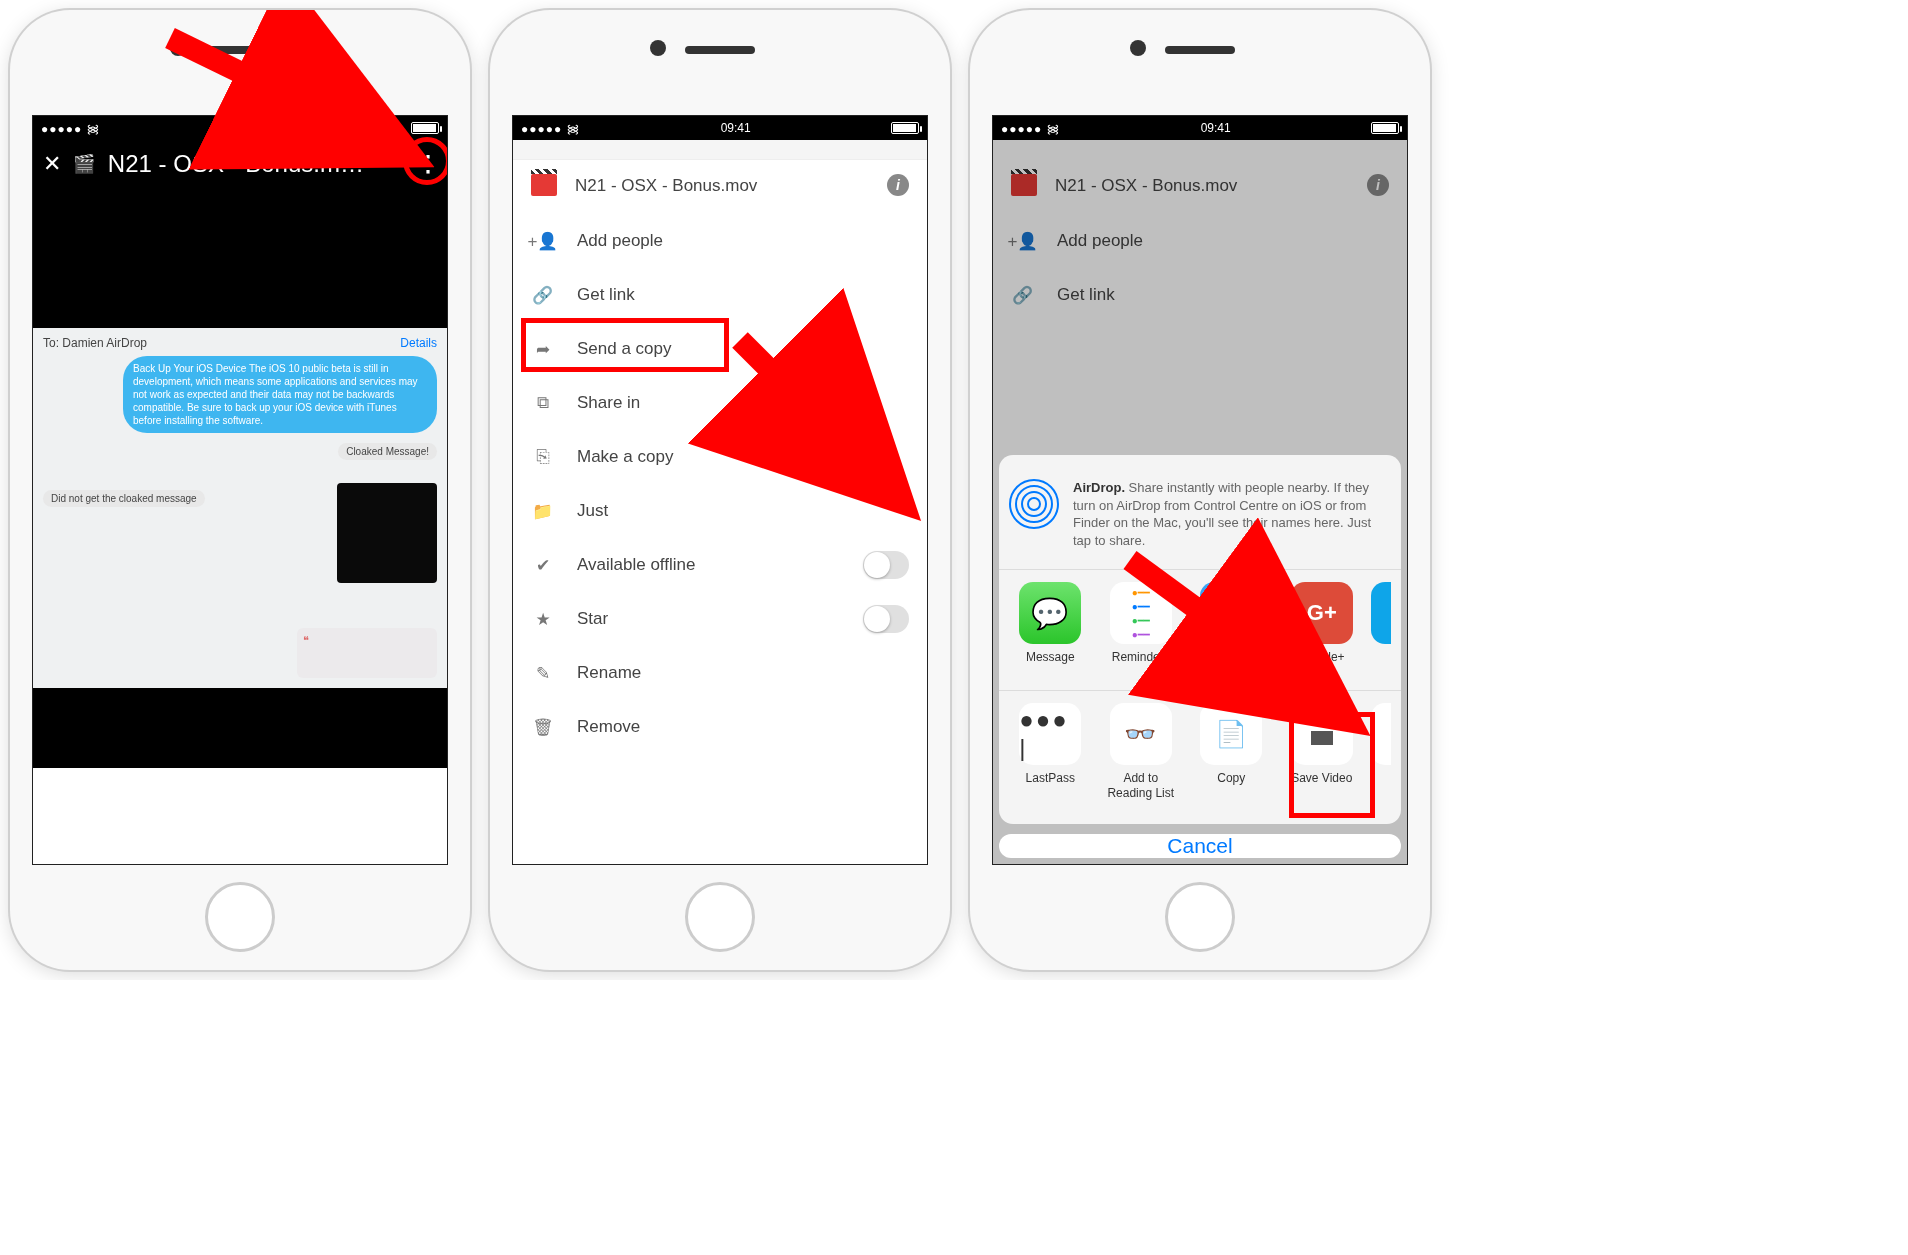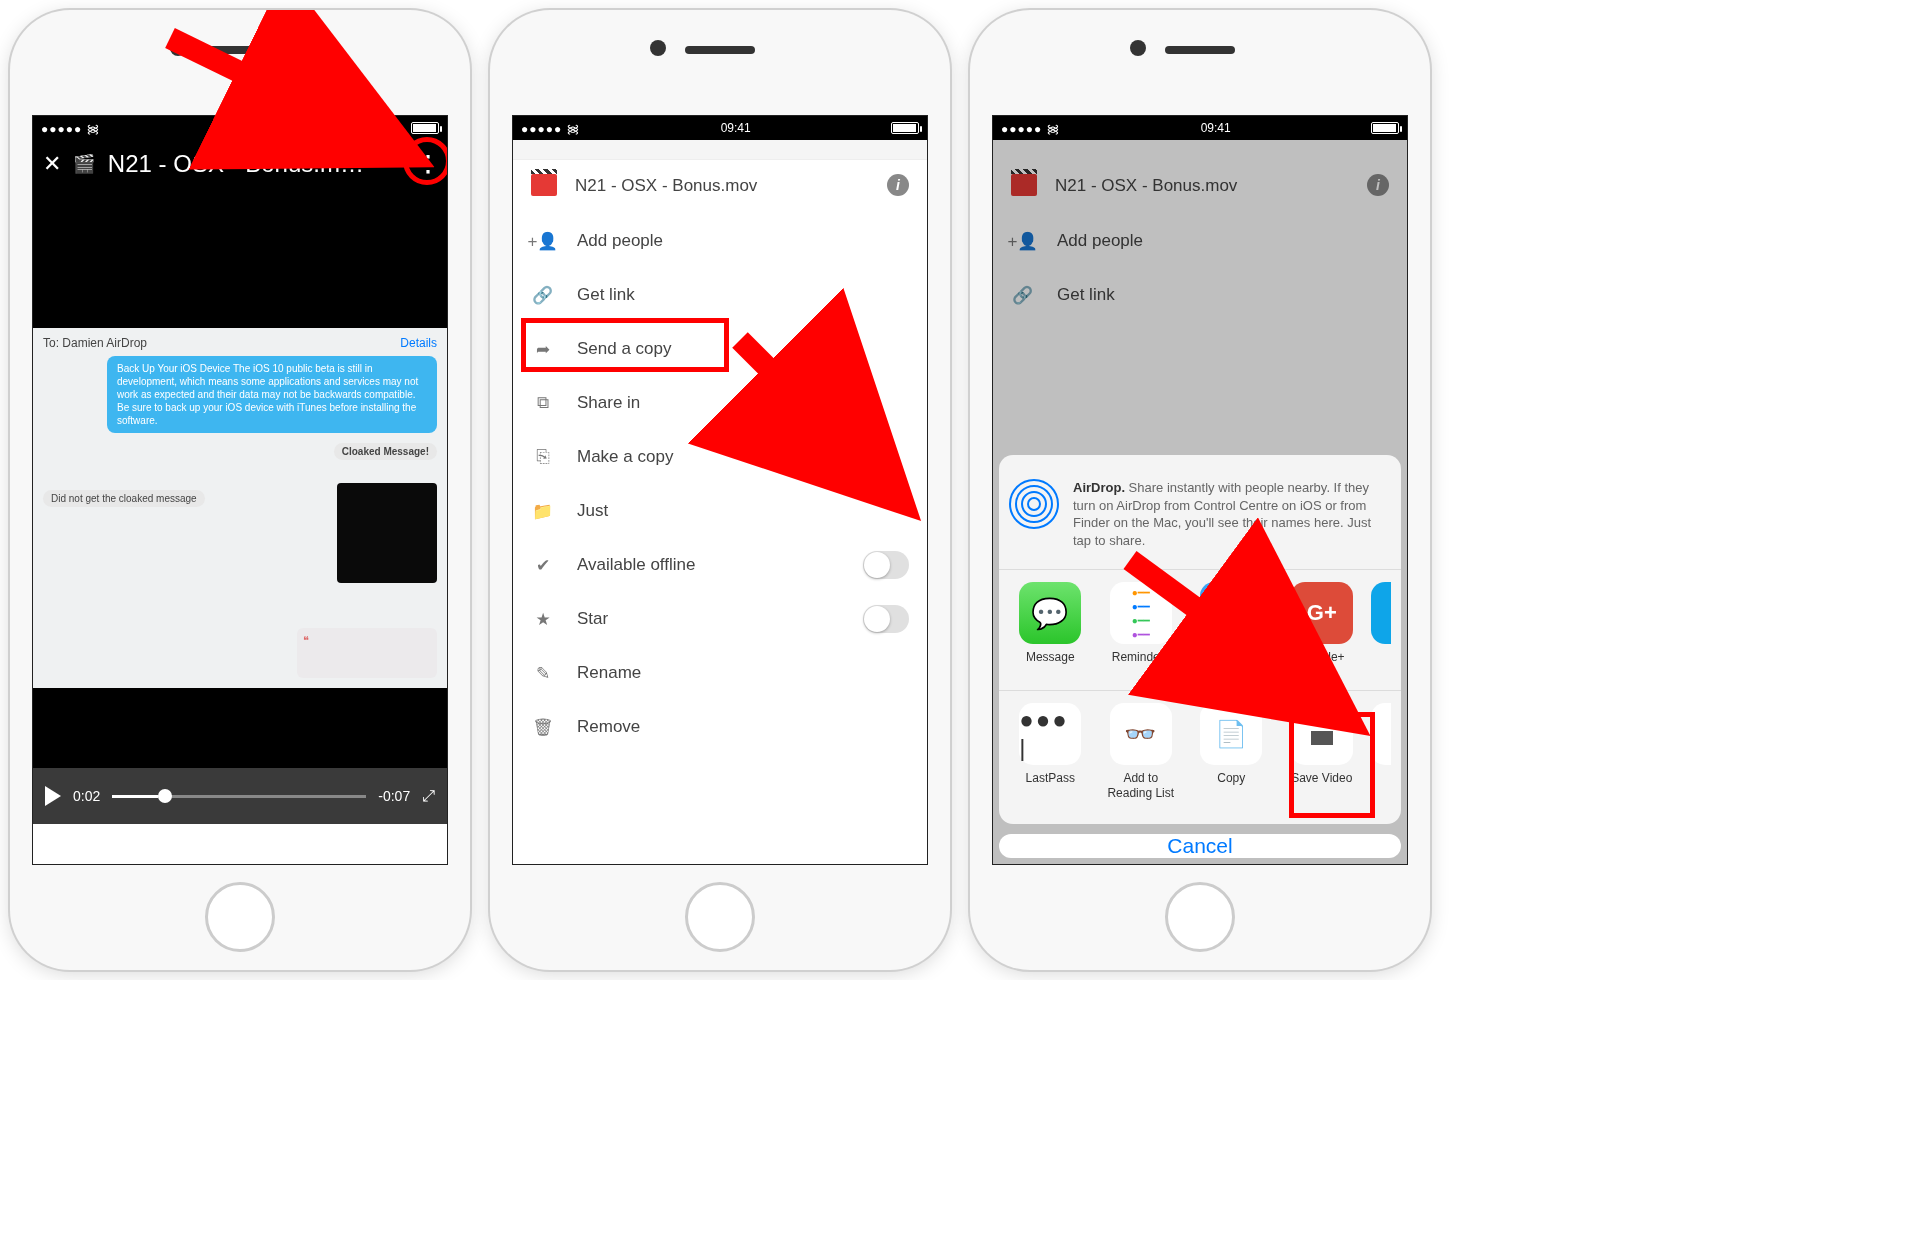--- a/index.html
+++ b/index.html
@@ -28,22 +28,22 @@
   .p1-header .close { font-size:22px; }
   .p1-header .film { font-size:18px;}
   .p1-header .title { font-size:24px; font-weight:400; flex:1; white-space:nowrap; overflow:hidden; text-overflow:ellipsis;}
   .p1-header .more-wrap { position:relative; }
   .p1-header .more { font-size:22px; font-weight:bold; display:block; width:20px; text-align:center; }
   .red-circle { position:absolute; top:-14px; right:-14px; width:48px; height:48px; border:5px solid #ff0000; border-radius:50%; pointer-events:none; }
   .p1-video-area { background:#000; height:140px; }
   .p1-preview { background:#eff1f2; height:360px; padding:8px 10px; font-size:11px; color:#444; position:relative; }
   .p1-to { display:flex; justify-content:space-between; font-size:12px; margin-bottom:6px;}
   .p1-to .details{ color:#007aff; }
-  .bubble-blue { background:#3eb6f0; color:#fff; padding:6px 10px; border-radius:8px; margin-left:64px; font-size:10px; line-height:1.3; }
-  .cloaked { background:#e8e8e8; padding:3px 8px; border-radius:10px; display:inline-block; float:right; margin-top:10px; font-size:10px;font-weight:bold;}
+  .bubble-blue { background:#3eb6f0; color:#fff; padding:6px 10px; border-radius:24px; margin-left:80px; font-size:10px; line-height:1.3; }
+  .cloaked { background:#e8e8e8; padding:3px 8px; border-radius:10px; display:inline-block; float:right; margin-top:10px; font-size:10px;}
   .sent { background:#e8e8e8; padding:3px 8px; border-radius:10px; display:inline-block; margin-top:30px; font-size:10px;}
   .darkthumb { position:absolute; right:10px; top:155px; width:100px; height:100px; background:#0a0a0a; border-radius:4px;}
   .pinkbox { position:absolute; bottom:10px; right:10px; width:140px; height:50px; background:#eceaec; border-radius:6px; padding:6px; color:#d66;}
   .p1-black2 { background:#000; height:80px;}
   .p1-controls { background:#3a3a3a; height:56px; display:flex; align-items:center; padding:0 12px; gap:12px; color:#fff; font-size:14px;}
   .play { width:0; height:0; border-left:16px solid #fff; border-top:10px solid transparent; border-bottom:10px solid transparent;}
   .track { flex:1; height:3px; background:#888; position:relative;}
   .track .fill{ position:absolute; left:0; top:0; bottom:0; width:18%; background:#fff;}
   .track .knob{ position:absolute; left:18%; top:-6px; width:14px; height:14px; background:#fff; border-radius:50%;}
   .expand { font-size:16px;}
@@ -119,30 +119,20 @@
       <div class="bubble-blue">Back Up Your iOS Device
 The iOS 10 public beta is still in development, which means some applications and services may not work as expected and their data may not be backwards compatible. Be sure to back up your iOS device with iTunes before installing the software.</div>
       <div style="clear:both"></div>
       <span class="cloaked">Cloaked Message!</span>
       <div style="clear:both"></div>
       <span class="sent">Did not get the cloaked message</span>
       <div class="darkthumb"></div>
       <div class="pinkbox">❝</div>
     </div>
     <div class="p1-black2"></div>
-    <div class="p1-controls">
-      <span class="play"></span>
-      <span>0:02</span>
-      <div class="track">
-          <div class="fill"></div>
-          <div class="knob"></div>
-        </div>
-      <span>-0:07</span>
-      <span class="expand">⤢</span>
-    </div>
   </div>
   <div class="home"></div>
 
   <div class="arrow" style="top:18px; left:140px;">
     <svg width="280" height="150">
         <defs>
           <marker id="ah1" markerWidth="10" markerHeight="10" refX="8" refY="5" orient="auto">
             <polygon points="0,0 10,5 0,10" fill="#ff0000"></polygon>
           </marker>
         </defs>

